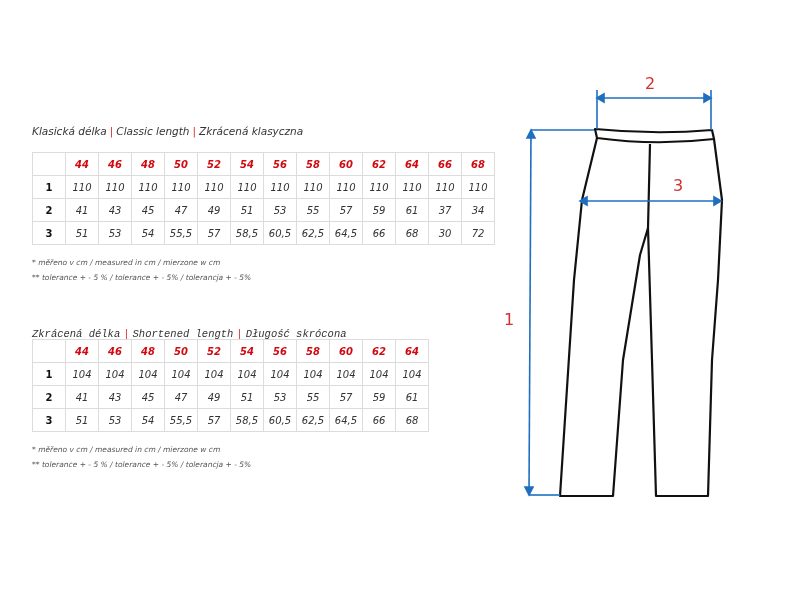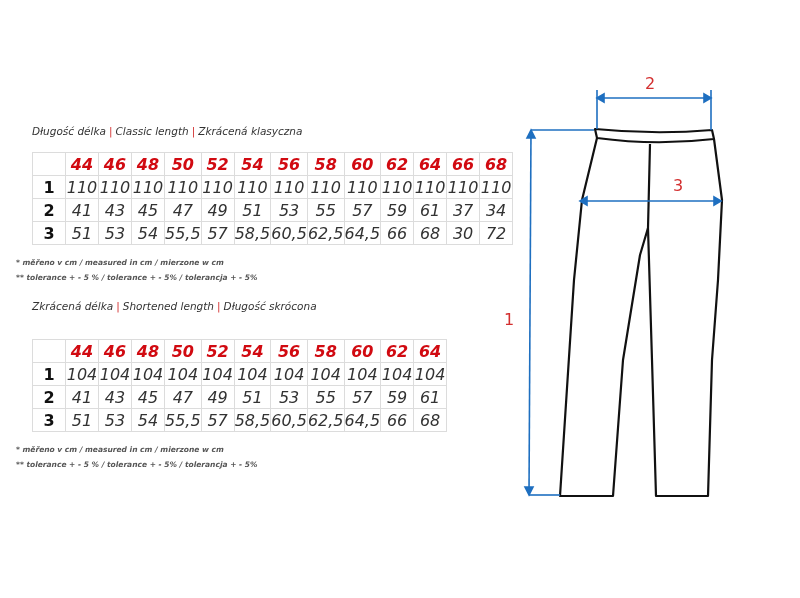--- a/index.html
+++ b/index.html
@@ -1,33 +1,33 @@
 <!DOCTYPE html>
 <html><head>
 <meta charset="utf-8">
 <style>
   html, body { margin: 0; padding: 0; background: #ffffff; }
   body { width: 800px; height: 598px; position: relative; overflow: hidden;
          font-family: "DejaVu Sans", sans-serif; color: #222; }
   .title { position: absolute; left: 32px; font-size: 10.5px; font-style: italic; color: #333; white-space: nowrap; }
   .title .sep { color: #d32f2f; margin: 0 3px; }
-  table.size { position: absolute; left: 32px; border-collapse: collapse; font-style: italic; font-size: 16px; }
+  table.size { position: absolute; left: 32px; border-collapse: collapse; font-style: italic; font-size: 10px; }
   table.size td { border: 1px solid #dcdcdc; height: 22px; text-align: center; padding: 0; color: #333; }
   table.size td.rowlabel { width: 32px; font-weight: bold; font-style: normal; color: #111; }
   table.size td.cell { width: 32px; }
   table.size tr.hdr td.cell { color: #d10a11; font-weight: bold; }
-  .note { position: absolute; left: 16px; font-size: 7.5px; font-style: italic; color: #555; white-space: nowrap; font-weight: bold; }
+  .note { position: absolute; left: 32px; font-size: 7.5px; font-style: italic; color: #555; white-space: nowrap; }
   .diagram { position: absolute; left: 490px; top: 60px; width: 260px; height: 450px; }
   .dimlabel { position: absolute; color: #d32f2f; font-size: 16px; }
 </style>
 </head>
 <body>
 
 <div class="title" style="top:125px;">
-  <span>Długość délka</span><span class="sep">|</span><span>Classic length</span><span class="sep">|</span><span>Zkrácená klasyczna</span>
+  <span>Klasická délka</span><span class="sep">|</span><span>Classic length</span><span class="sep">|</span><span>Zkrácená klasyczna</span>
 </div>
 <table class="size" id="t-classic" style="top:152px;">
     <tbody>
       <tr class="hdr">
         <td class="rowlabel"></td>
         <td class="cell">44</td>
         <td class="cell">46</td>
         <td class="cell">48</td>
         <td class="cell">50</td>
         <td class="cell">52</td>
@@ -86,21 +86,21 @@
         <td class="cell">66</td>
         <td class="cell">68</td>
         <td class="cell">30</td>
         <td class="cell">72</td>
       </tr>
     </tbody>
   </table>
 <div class="note" style="top:258px;">* měřeno v cm / measured in cm / mierzone w cm</div>
 <div class="note" style="top:273px;">** tolerance + - 5 % / tolerance + - 5% / tolerancja + - 5%</div>
 
-<div class="title" style="top:300px;">
+<div class="title" style="top:328px;font-family:Liberation Mono, monospace;">
   <span>Zkrácená délka</span><span class="sep">|</span><span>Shortened length</span><span class="sep">|</span><span>Długość skrócona</span>
 </div>
 <table class="size" id="t-short" style="top:339px;">
     <tbody>
       <tr class="hdr">
         <td class="rowlabel"></td>
         <td class="cell">44</td>
         <td class="cell">46</td>
         <td class="cell">48</td>
         <td class="cell">50</td>

